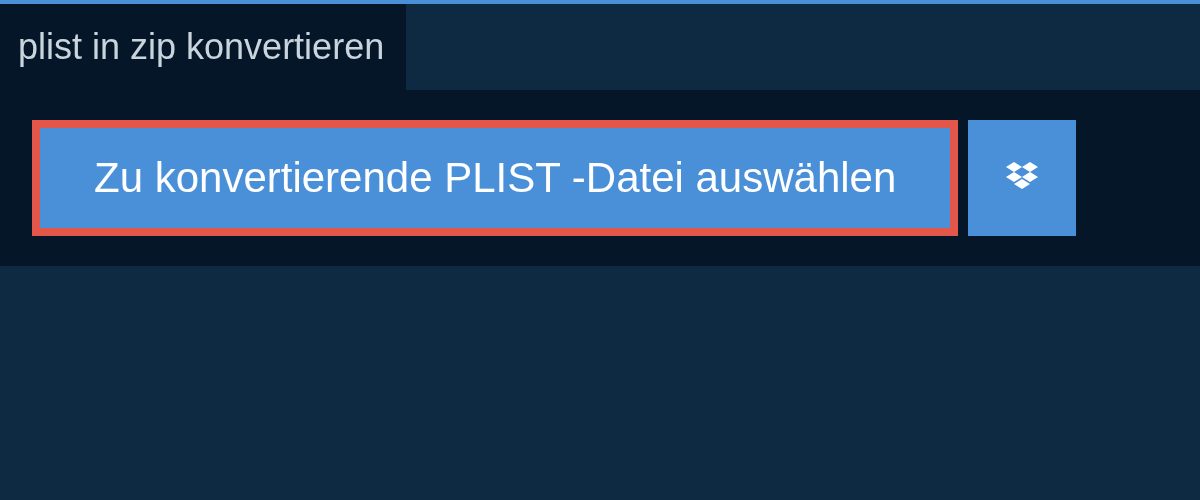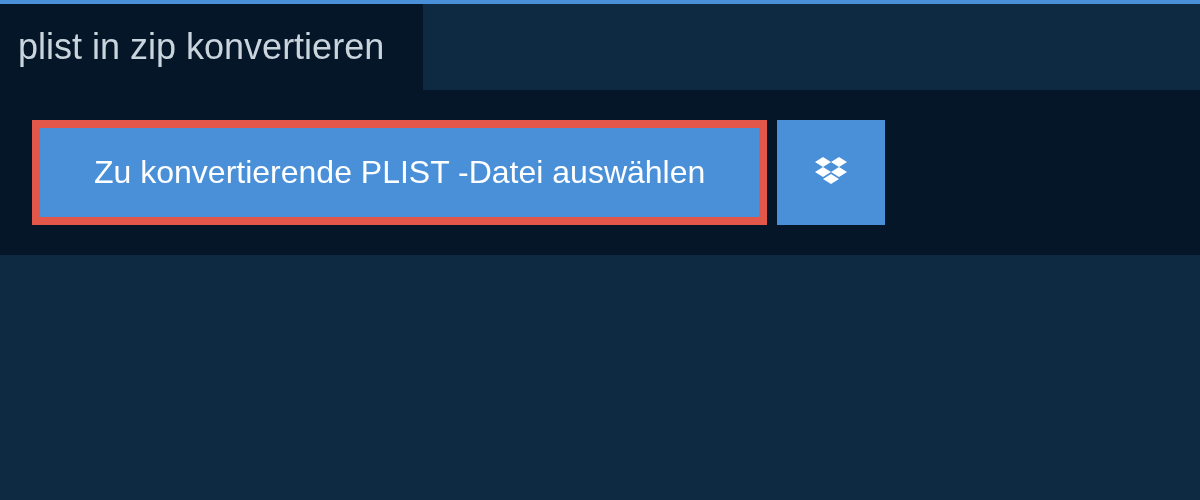--- a/index.html
+++ b/index.html
@@ -15,40 +15,40 @@
       overflow: hidden;
     }
     .top-border {
       width: 100%;
       height: 4px;
       background-color: #4a90d9;
     }
     .header-tab {
       background-color: #051629;
       display: inline-block;
-      padding: 22px 39px 22px 18px;
+      padding: 22px 22px 22px 18px;
       color: #c9d4dd;
       font-size: 36px;
       font-weight: 300;
     }
     .main-area {
       background-color: #051629;
       margin-top: 0;
       padding: 30px 32px 30px 32px;
     }
     .button-row {
       display: flex;
       gap: 10px;
       align-items: stretch;
     }
     .file-select-button {
       background-color: #4a90d9;
       border: 8px solid #e25749;
       color: #ffffff;
-      font-size: 32px;
+      font-size: 42px;
       font-weight: 300;
       padding: 26px 54px;
       cursor: pointer;
       text-align: center;
       flex: 0 0 auto;
     }
     .dropbox-button {
       background-color: #4a90d9;
       width: 108px;
       display: flex;

